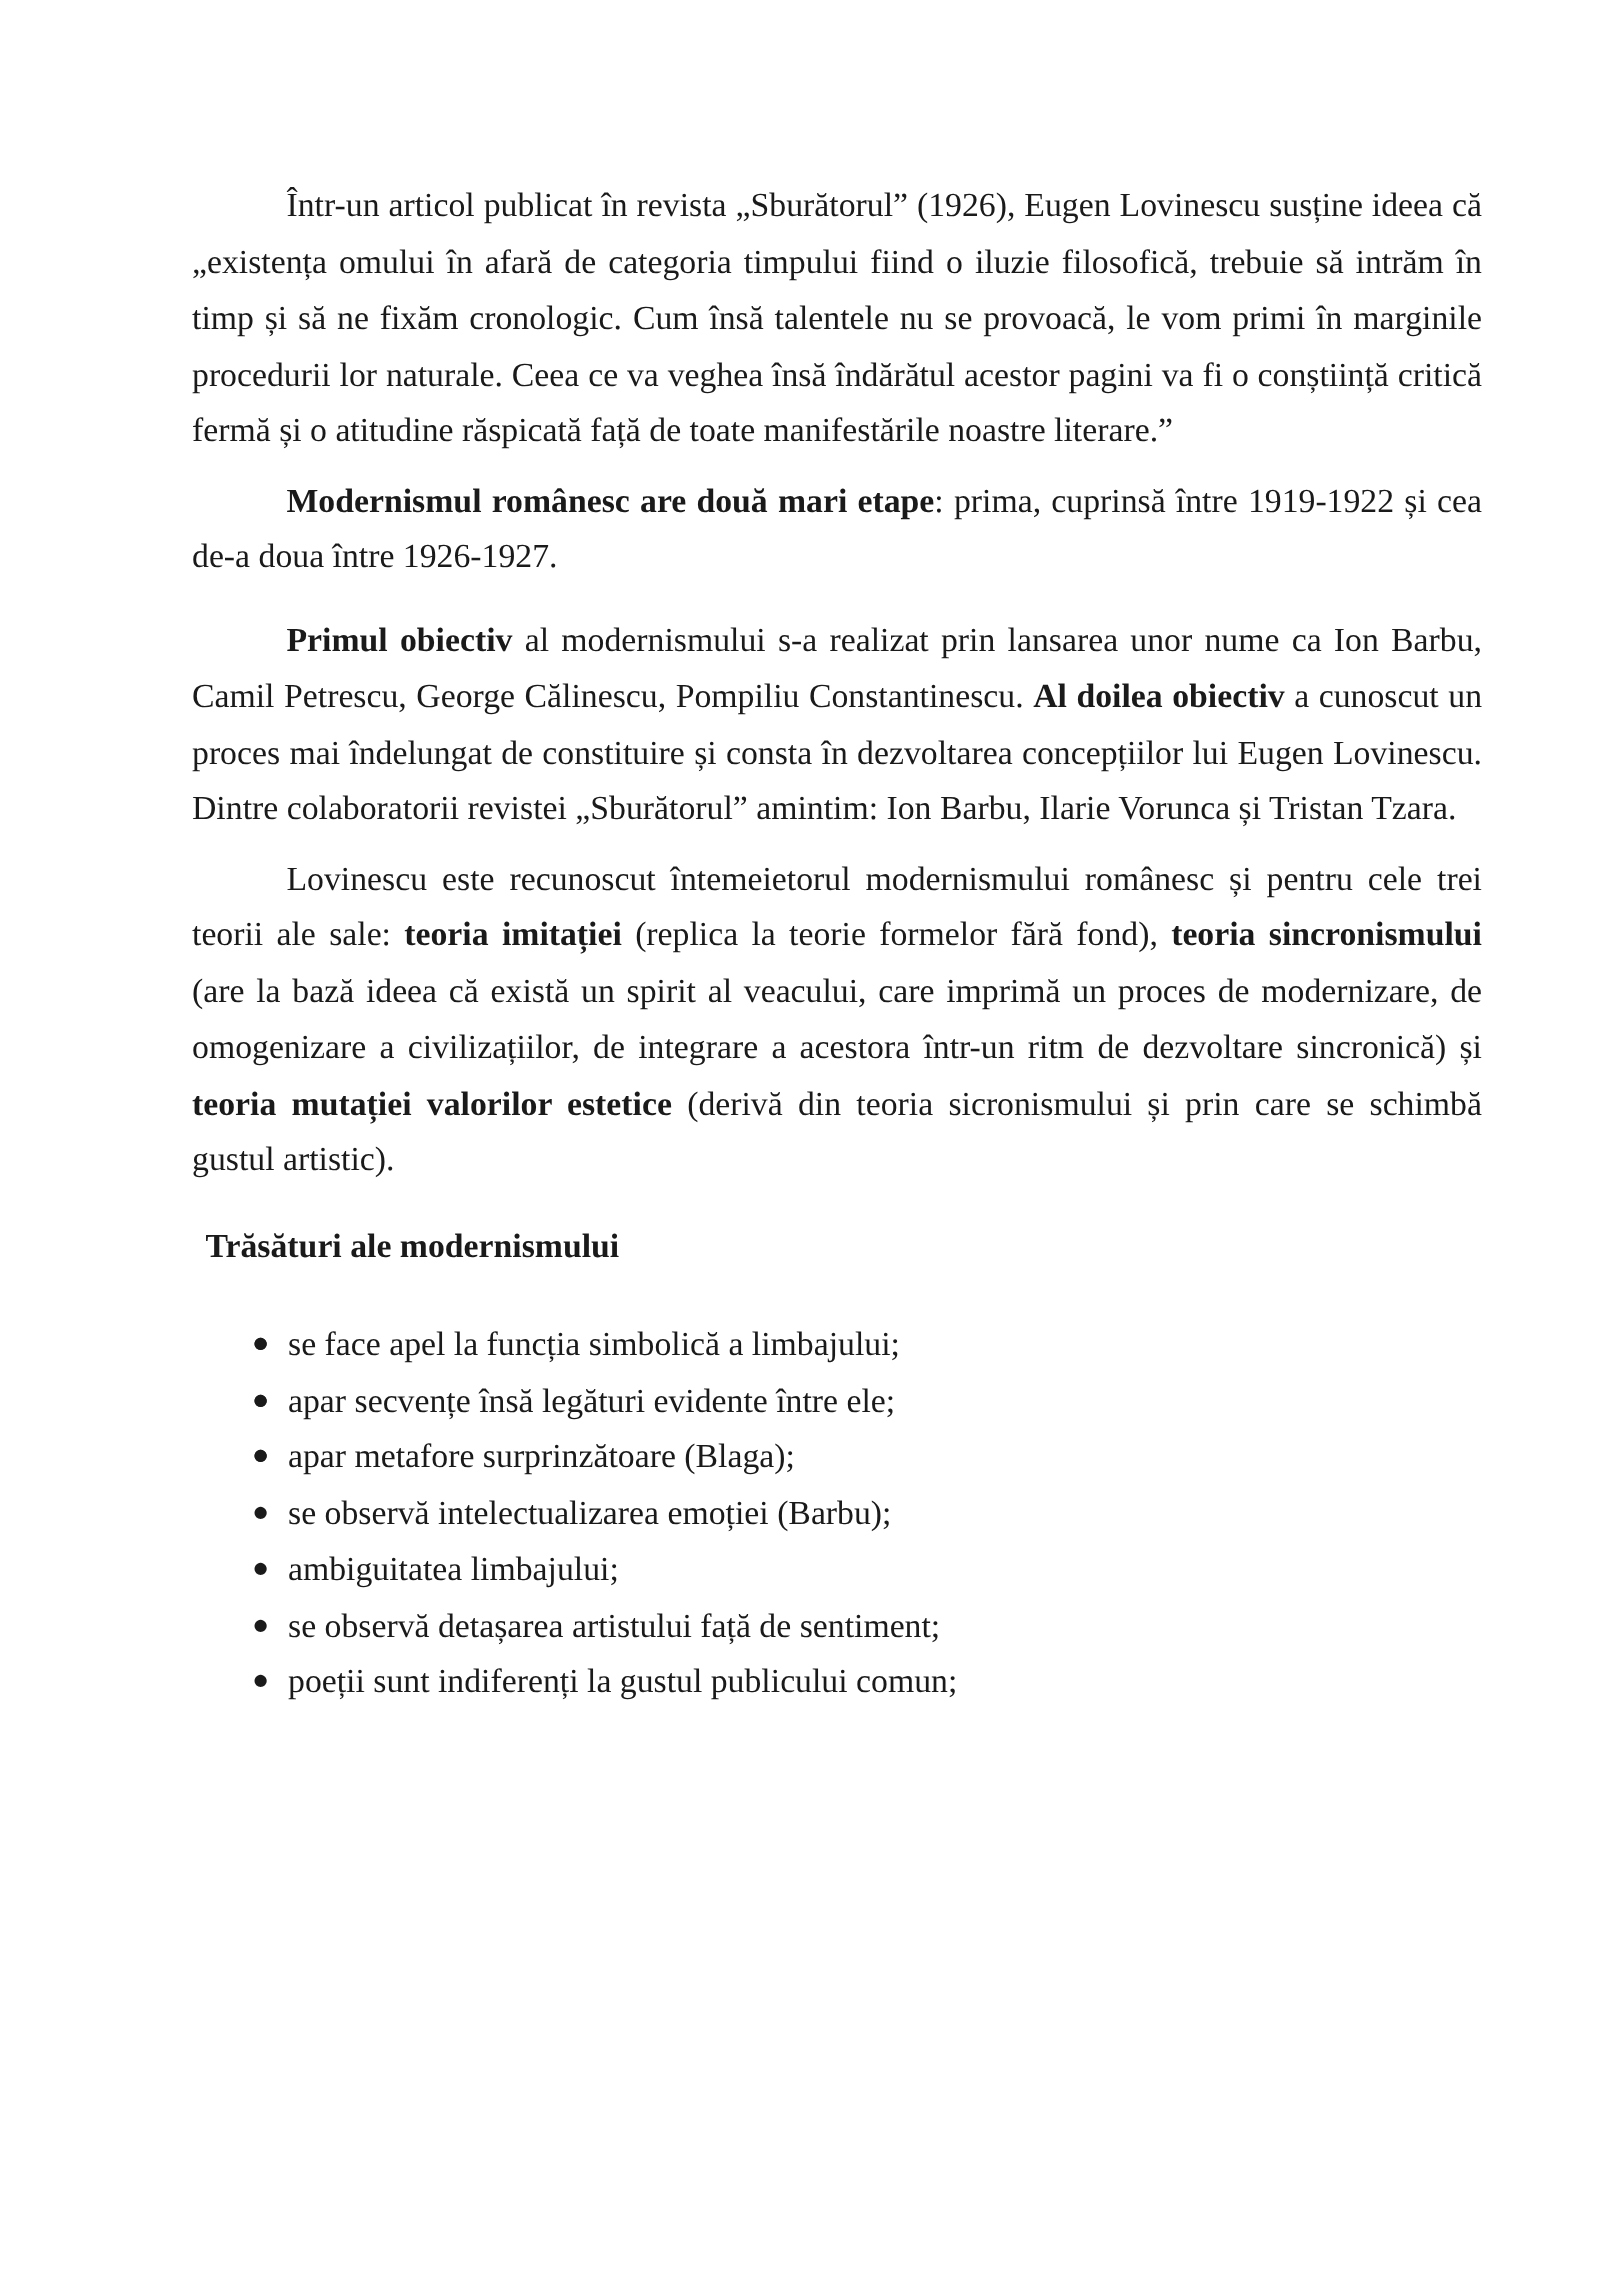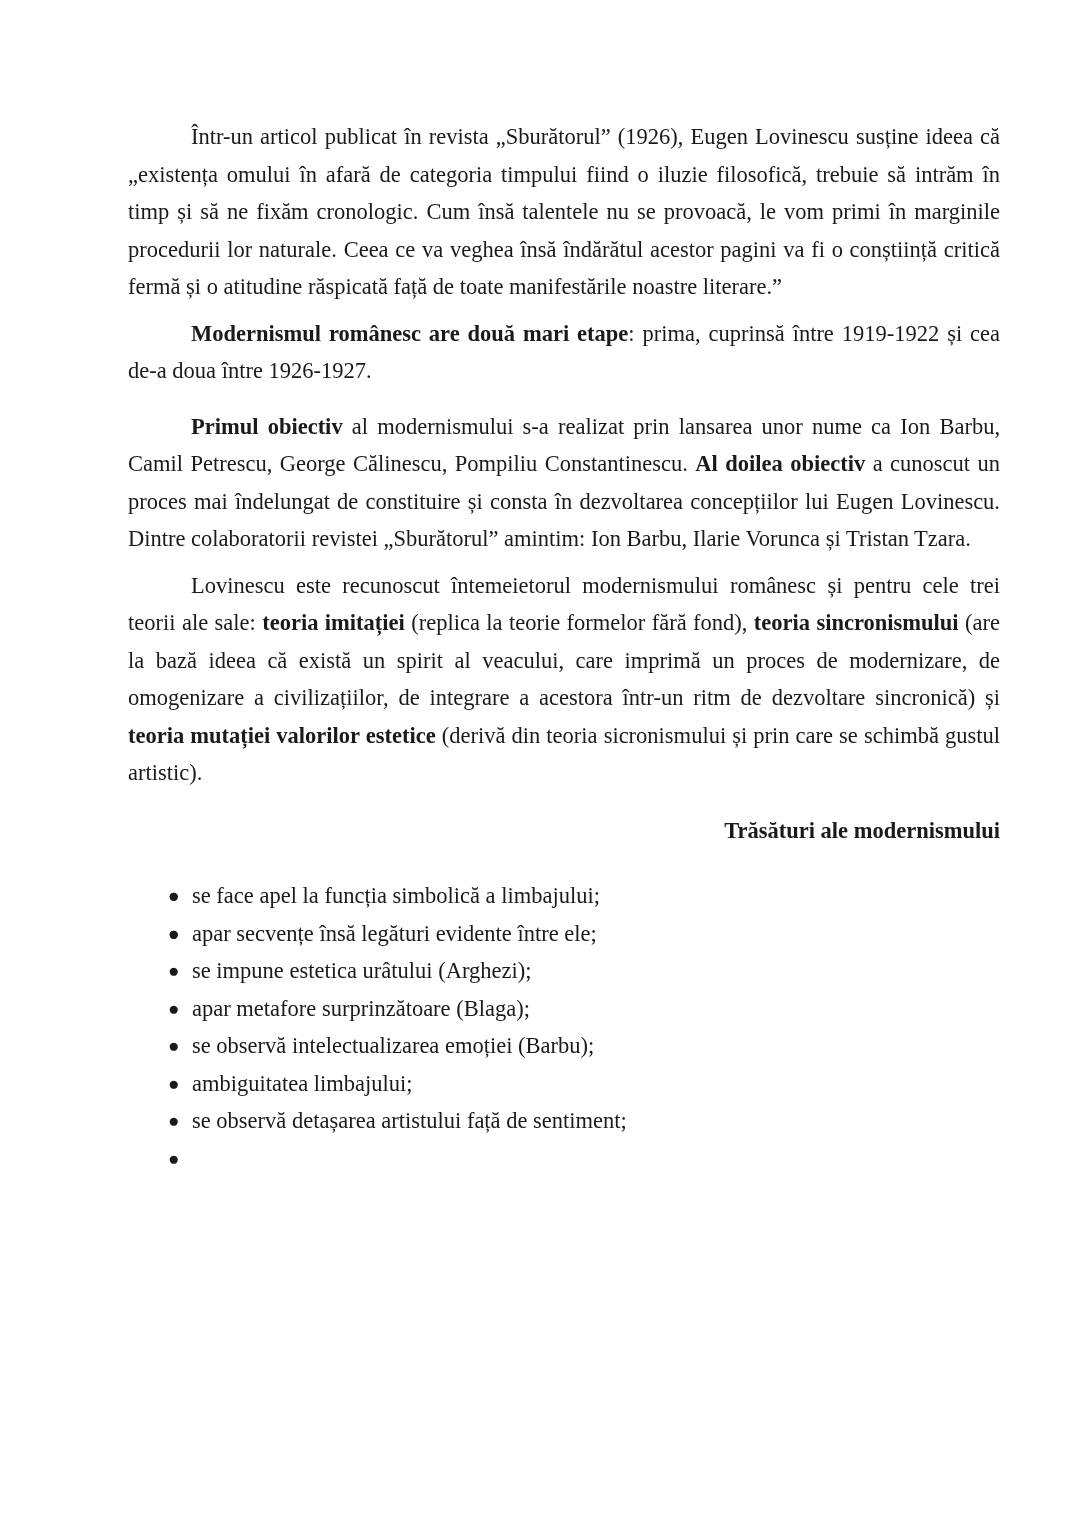--- a/index.html
+++ b/index.html
@@ -23,21 +23,21 @@
     box-sizing: border-box;
     padding: 118px 80px 0 128px;
     background: #ffffff;
   }
 
   .doc-body {
     width: 872px;
   }
 
   p.para {
-    margin: 0 0 0 0;
+    margin: 0 12px 0 0;
     font-size: 22.5px;
     line-height: 37.5px;
     text-align: justify;
     text-justify: inter-word;
     text-indent: 63px;
     hyphens: none;
     color: #1a1a1a;
   }
 
   
@@ -46,21 +46,21 @@
   .gap-lg { height: 28px; }
 
   .bold { font-weight: bold; }
 
   h2.section-heading {
     margin: 0;
     padding: 0 0 0 9px;
     font-size: 22.5px;
     line-height: 37.5px;
     font-weight: bold;
-    text-align: right;
+    text-align: left;
     text-indent: 0;
     color: #1a1a1a;
   }
 
   ul.trait-list {
     list-style: none;
     margin: 0;
     padding: 0;
   }
 
@@ -117,22 +117,22 @@
 
     <h2 class="section-heading">Trăsături ale modernismului</h2>
 
     <div class="gap-lg"></div>
 
     <ul class="trait-list">
       <li class="wrap"><span class="bullet-mark">●</span></li>
       <li><span class="bullet-mark">●</span><span>se face apel la funcția simbolică a limbajului;</span></li>
       <li><span class="bullet-mark">●</span></li>
       <li><span class="bullet-mark">●</span><span>apar secvențe însă legături evidente între ele;</span></li>
-      <li><span class="bullet-mark">●</span><span>se impune estetica urâtului (Arghezi);</span></li>
+      <li><span class="bullet-mark">●</span></li>
       <li><span class="bullet-mark">●</span><span>apar metafore surprinzătoare (Blaga);</span></li>
       <li><span class="bullet-mark">●</span><span>se observă intelectualizarea emoției (Barbu);</span></li>
       <li><span class="bullet-mark">●</span><span>ambiguitatea limbajului;</span></li>
       <li><span class="bullet-mark">●</span><span>se observă detașarea artistului față de sentiment;</span></li>
-      <li><span class="bullet-mark">●</span></li>
+      <li><span class="bullet-mark">●</span><span>poeții sunt indiferenți la gustul publicului comun;</span></li>
     </ul>
 
   </div>
 </div>
 
 </body></html>

